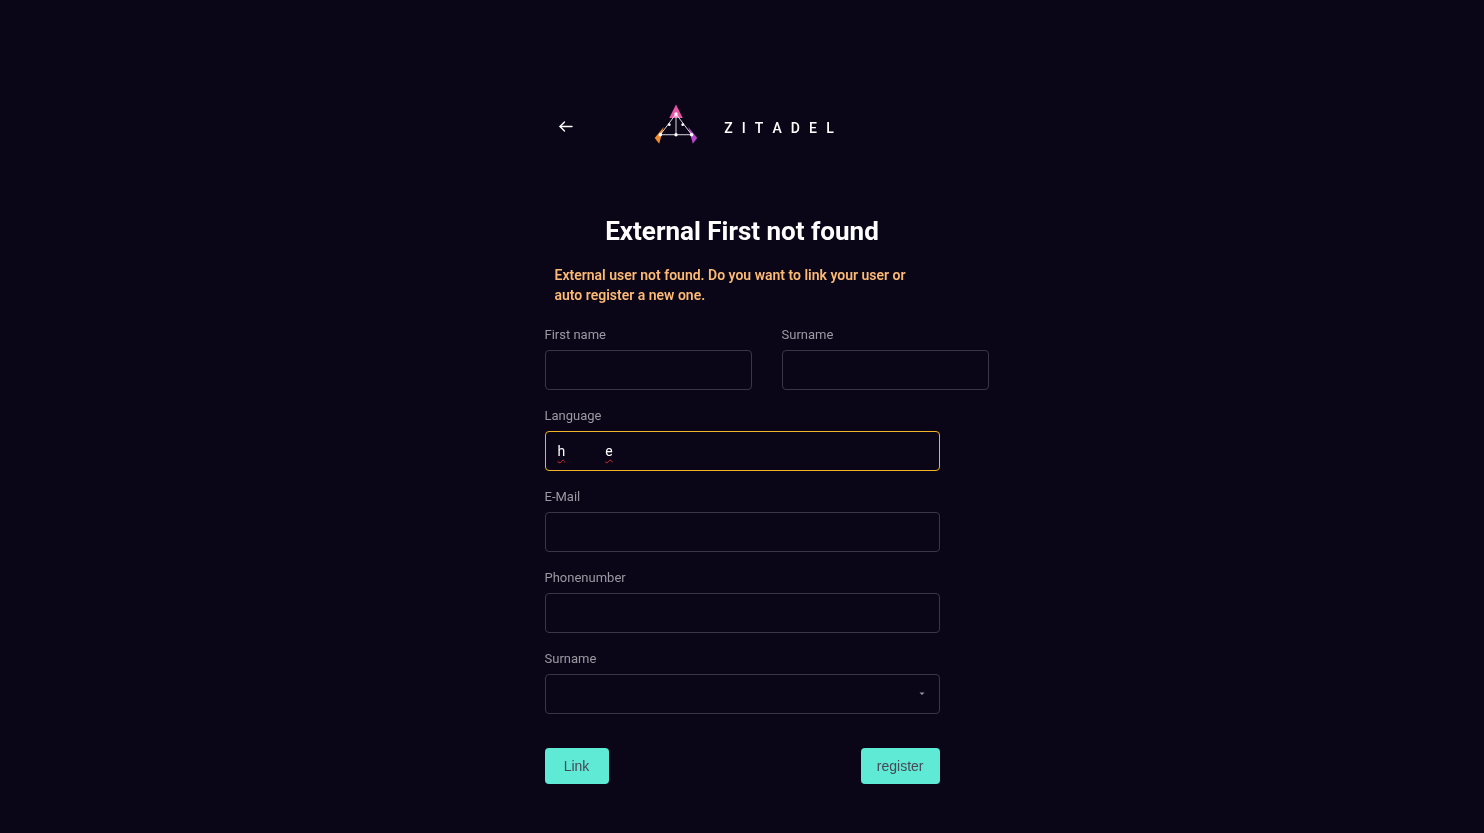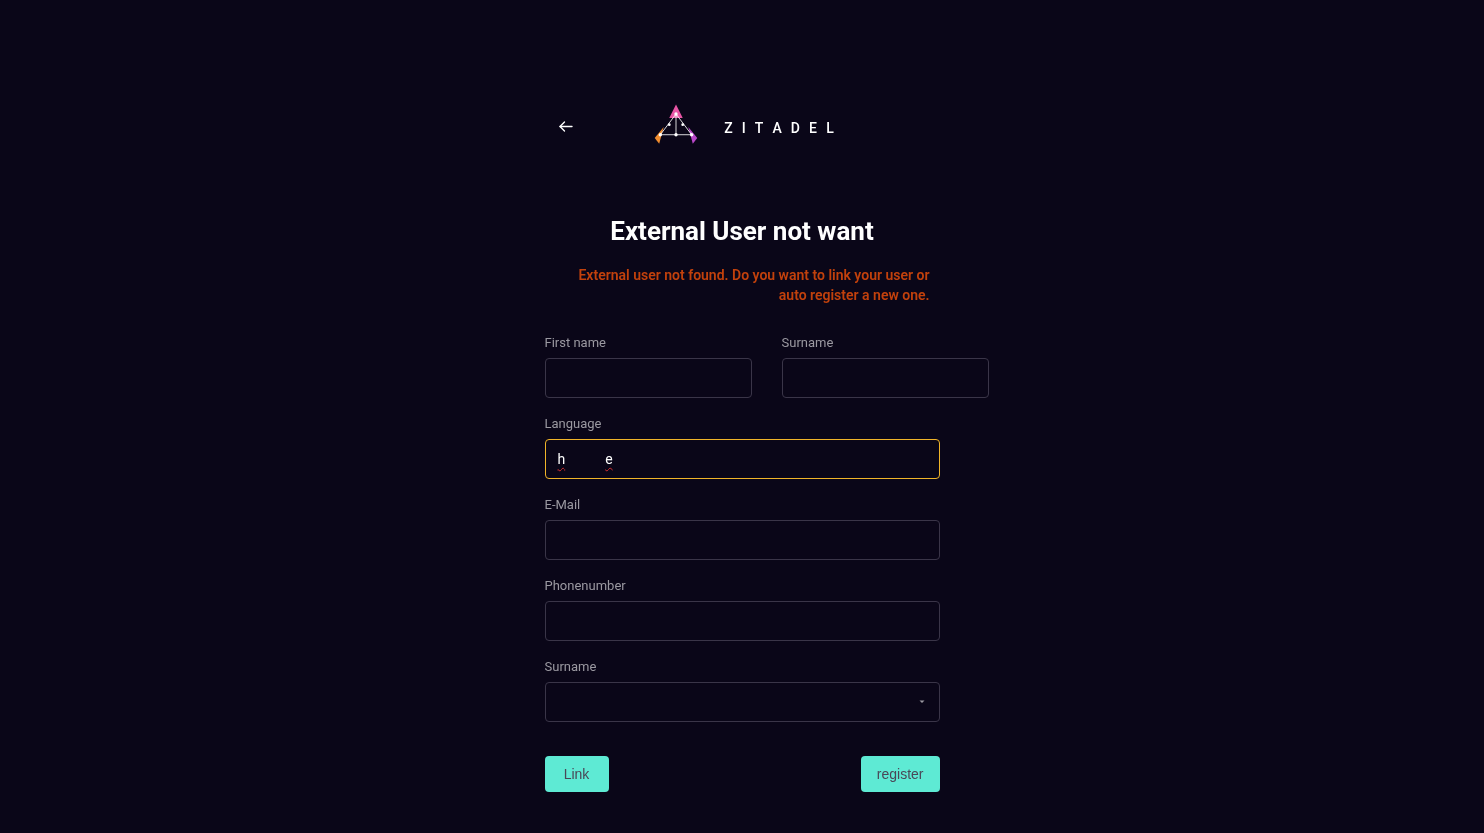--- a/index.html
+++ b/index.html
@@ -62,23 +62,23 @@
     .title {
       font-size: 26px;
       font-weight: 700;
       text-align: center;
       margin-bottom: 20px;
       color: #ffffff;
     }
     .subtitle {
       font-size: 14px;
       font-weight: 600;
-      text-align: right;
-      color: #c2410c;
-      margin-bottom: 30px;
+      text-align: left;
+      color: #fdba74;
+      margin-bottom: 22px;
       line-height: 1.4;
       padding: 0 10px;
     }
     .form {
       display: flex;
       flex-direction: column;
     }
     .row {
       display: flex;
       gap: 30px;
@@ -205,21 +205,21 @@
         <span>I</span>
         <span>T</span>
         <span>A</span>
         <span>D</span>
         <span>E</span>
         <span>L</span>
       </span>
     </div>
   </div>
 
-  <h1 class="title">External User not want</h1>
+  <h1 class="title">External First not found</h1>
   <p class="subtitle">External user not found. Do you want to link your user or auto register a new one.</p>
 
   <div class="form">
     <div class="row">
       <div class="field">
         <label class="field-label">First name</label>
         <input type="text" class="field-input" value="" style="">
       </div>
       <div class="field">
         <label class="field-label">Surname</label>

